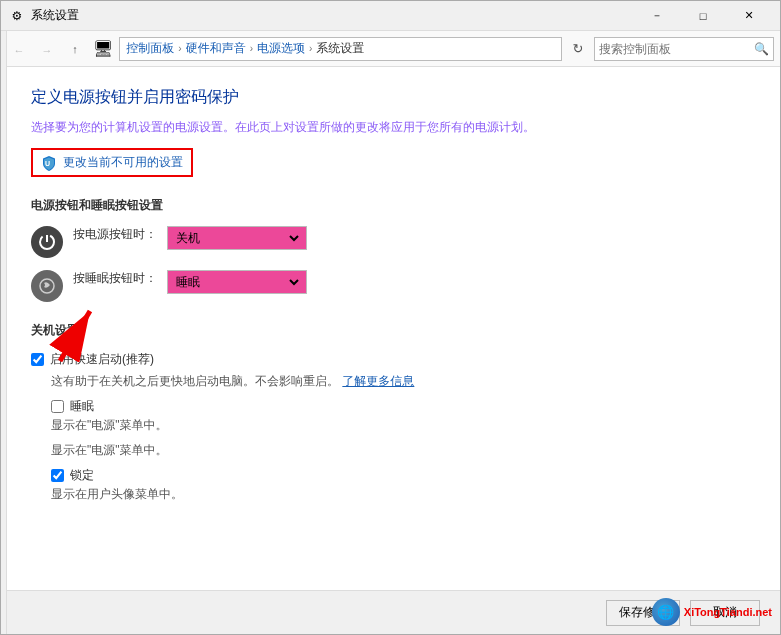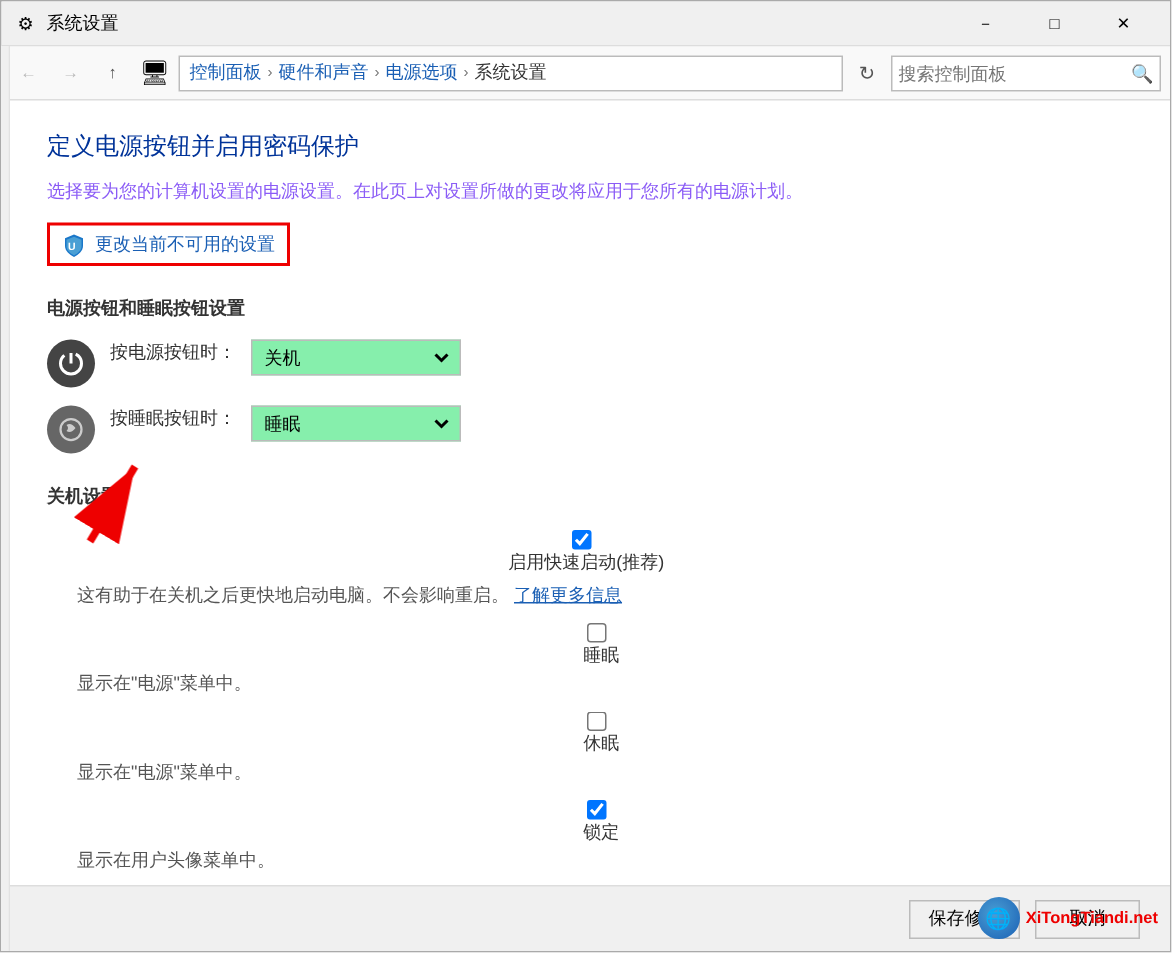--- a/index.html
+++ b/index.html
@@ -210,21 +210,21 @@
     }
     .setting-label {
       font-size: 12px;
       color: #333;
       min-width: 80px;
     }
     .dropdown-select {
       width: 140px;
       height: 24px;
       border: 1px solid #bbb;
-      background: #86efac;
+      background: #ec4899;
       font-size: 12px;
       padding: 0 4px;
       cursor: pointer;
       display: flex;
       align-items: center;
       justify-content: space-between;
       position: relative;
     }
     .dropdown-select select {
       width: 100%;
@@ -235,23 +235,22 @@
       font-family: "Microsoft YaHei", sans-serif;
       cursor: pointer;
     }
 
     
     .shutdown-settings {
       margin-top: 5px;
     }
     .checkbox-row {
       display: flex;
-      align-items: center;
+      align-items: flex-start;
       margin-bottom: 4px;
-      flex-direction: column;
     }
     .checkbox-row input[type="checkbox"] {
       margin-right: 6px;
       margin-top: 2px;
       flex-shrink: 0;
     }
     .checkbox-label {
       font-size: 12px;
       color: #333;
     }
@@ -451,24 +450,20 @@
         <span>这有助于在关机之后更快地启动电脑。不会影响重启。</span>
         <a class="learn-more-link">了解更多信息</a>
       </div>
 
       <div class="sub-item checkbox-row">
         <input type="checkbox" id="sleep-opt" style="">
         <label class="checkbox-label" for="sleep-opt">睡眠</label>
       </div>
       <div class="sub-desc">显示在"电源"菜单中。</div>
 
-      <div class="sub-item checkbox-row">
-        <input type="checkbox" id="hibernate-opt" style="">
-        <label class="checkbox-label" for="hibernate-opt">休眠</label>
-      </div>
       <div class="sub-desc">显示在"电源"菜单中。</div>
 
       <div class="sub-item checkbox-row">
         <input type="checkbox" checked="" id="lock-opt" style="">
         <label class="checkbox-label" for="lock-opt">锁定</label>
       </div>
       <div class="sub-desc">显示在用户头像菜单中。</div>
     </div>
   </div>
 

